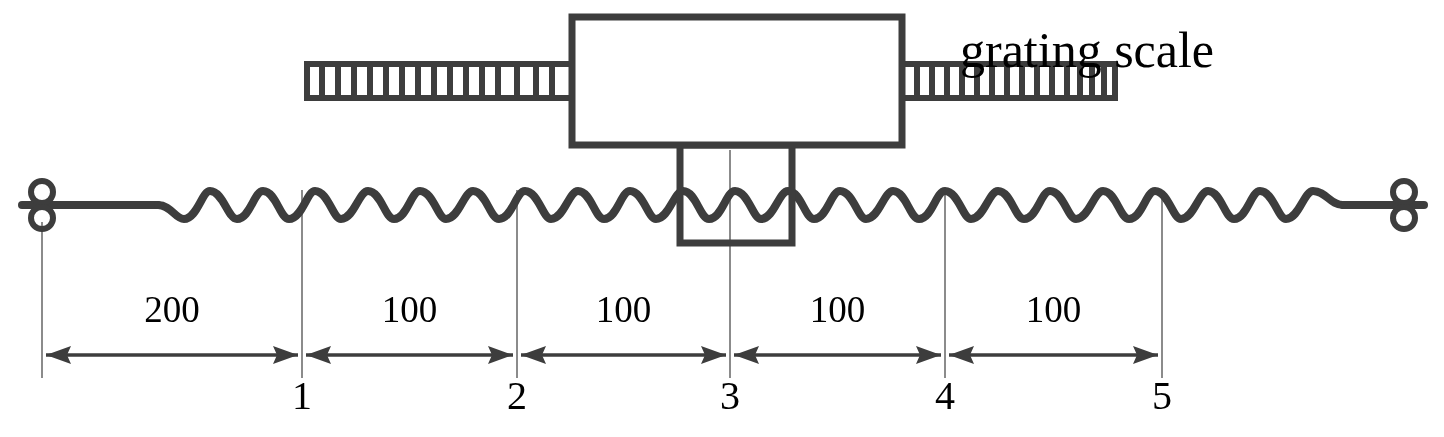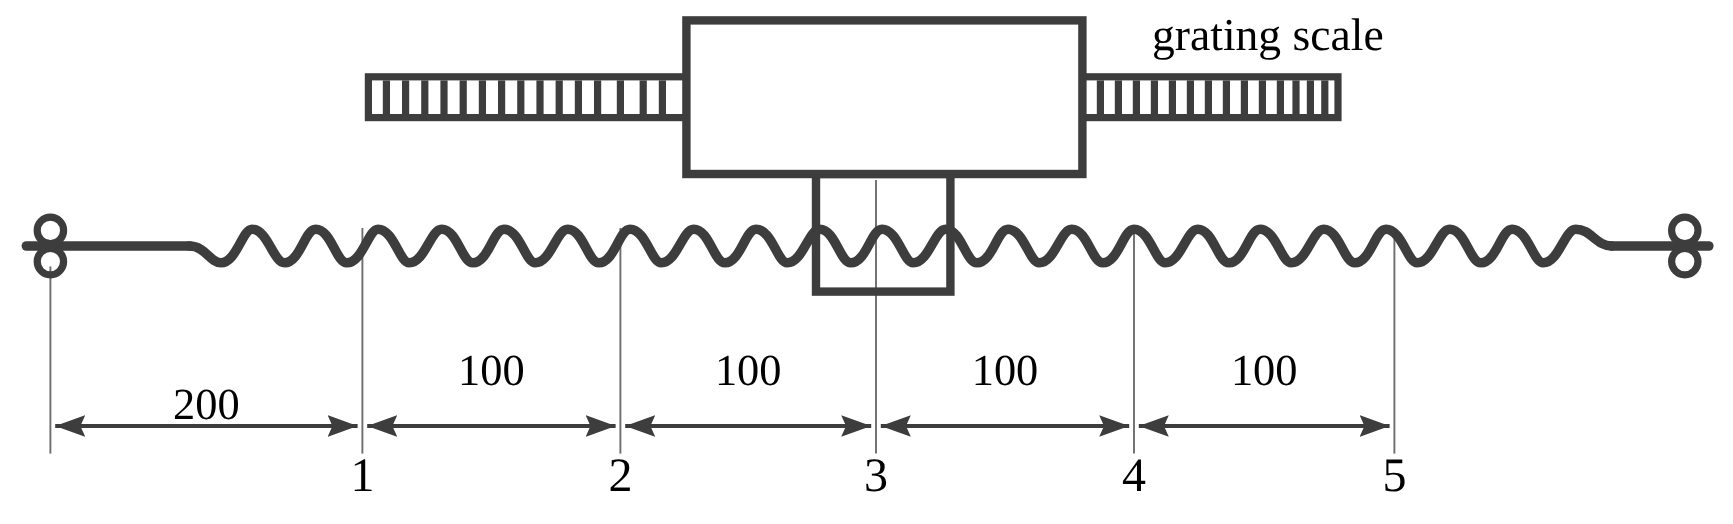--- a/index.html
+++ b/index.html
@@ -3,21 +3,21 @@
 <meta charset="utf-8">
 <style>
   html,body{margin:0;padding:0;background:#fff;}
   body{width:1444px;height:437px;position:relative;overflow:hidden;
        font-family:"Liberation Serif",serif;}
   #stage{position:absolute;inset:0;width:1444px;height:437px;}
   svg.layer{position:absolute;left:0;top:0;width:1444px;height:437px;}
   .txt{position:absolute;white-space:nowrap;color:#000;
        font-family:"Liberation Serif",serif;}
   .lbl-table{left:572px;top:55px;width:330px;text-align:center;font-size:38px;}
-  .lbl-grating{left:960px;top:8px;font-size:38px;}
+  .lbl-grating{left:960px;top:21px;font-size:50px;}
   .dim-val{position:absolute;top:288px;text-align:center;font-size:37px;}
   .st-num{position:absolute;top:372px;text-align:center;font-size:40px;}
 </style>
 </head>
 <body>
 
 <div id="stage">
 
   <svg class="layer" viewBox="0 0 1444 437">
 
@@ -151,21 +151,21 @@
       <line x1="521" y1="355" x2="726" y2="355" marker-start="url(#arrL)" marker-end="url(#arrR)"></line>
       <line x1="734" y1="355" x2="941" y2="355" marker-start="url(#arrL)" marker-end="url(#arrR)"></line>
       <line x1="949" y1="355" x2="1158" y2="355" marker-start="url(#arrL)" marker-end="url(#arrR)"></line>
     </g>
 
   </svg>
 
 
   <div class="txt lbl-grating">grating scale</div>
 
-  <div class="dim-val" style="left:46px;width:252px;margin-top:28px;">200</div>
+  <div class="dim-val" style="left:46px;width:252px;">200</div>
   <div class="dim-val" style="left:306px;width:207px;">100</div>
   <div class="dim-val" style="left:521px;width:205px;">100</div>
   <div class="dim-val" style="left:734px;width:207px;">100</div>
   <div class="dim-val" style="left:949px;width:209px;">100</div>
 
   <div class="st-num" style="left:272px;width:60px;">1</div>
   <div class="st-num" style="left:487px;width:60px;">2</div>
   <div class="st-num" style="left:700px;width:60px;">3</div>
   <div class="st-num" style="left:915px;width:60px;">4</div>
   <div class="st-num" style="left:1132px;width:60px;">5</div>

